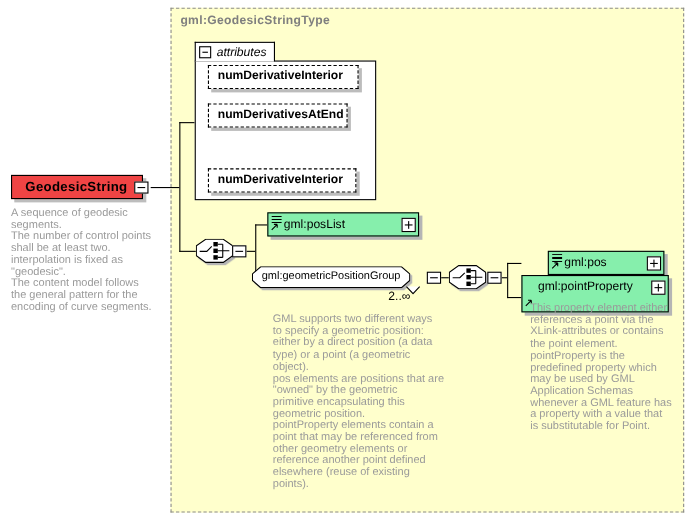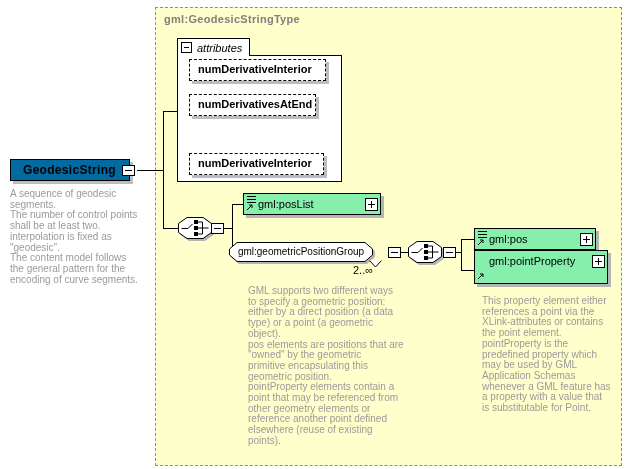--- a/index.html
+++ b/index.html
@@ -42,21 +42,21 @@
   .attr-tab .toggle { position:absolute; left:3px; top:3px; width:11px; height:11px; }
   .attr-tab .toggle .bar-h { left:2px; top:4px; width:5px; }
   .attr-label { position:absolute; left:19px; top:1px; font-size:11px; font-style:italic; line-height:16px; }
   .attr-body { position:absolute; left:177px; top:55px; width:165px; height:127px;
                background:#fff; border:1px solid #000; z-index:2; }
   .attr-item { position:absolute; height:22px; background:#fff; border:1px dashed #000;
                box-shadow:3px 3px 0 #bcbcbc; font-size:11px; font-weight:bold; z-index:4; }
   .attr-item span { display:block; line-height:19px; padding-left:8px; white-space:nowrap; }
 
   
-  .root-box { position:absolute; left:10px; top:159px; width:120px; height:22px; background:#0369a1;
+  .root-box { position:absolute; left:10px; top:159px; width:120px; height:22px; background:#ef4444;
               border:1px solid #000; box-shadow:3px 3px 0 #bdbdbd; }
   .root-box .el-label { font-size:12px; font-weight:bold; line-height:20px; padding-left:12px; letter-spacing:.3px; }
 
   
   .anno { position:absolute; color:#9a9a9a; font-size:10px; line-height:10.7px; white-space:pre-line; }
 
   
   .shape { position:absolute; }
   .shape svg { display:block; filter:drop-shadow(2px 2px 0 #b5b5b5); }
   .group-label { position:absolute; left:0; top:0; width:144px; height:20px; text-align:center;
@@ -171,21 +171,21 @@
       <rect x="16" y="3" width="4" height="4" fill="#000"></rect>
       <rect x="16" y="9" width="4" height="4" fill="#000"></rect>
       <rect x="16" y="15" width="4" height="4" fill="#000"></rect>
       <path d="M20 5 h4.5 M20 11 h4.5 M20 17 h4.5 M24.5 5 v12 M24.5 11 h6" stroke="#000" fill="none"></path>
     </svg>
   </div>
   <div class="toggle" style="left:443px;top:247px;">
       <div class="bar-h"></div>
     </div>
 
-  <div class="el-box" style="left:474px;top:228px;width:122px;height:22px;">
+  <div class="el-box" style="left:498px;top:228px;width:106px;height:22px;">
     <div class="list-icon"></div>
     <span class="ref-arrow">
       <svg width="8" height="8">
           <path d="M1 7 L6 2 M6 2 H3 M6 2 V5" stroke="#000" fill="none"></path>
         </svg>
     </span>
     <span class="el-label">gml:pos</span>
     <div class="toggle sq plus plus-in-box">
         <div class="bar-h"></div>
         <div class="bar-v"></div>
@@ -213,21 +213,21 @@
 pos elements are positions that are
 "owned" by the geometric
 primitive encapsulating this
 geometric position.
 pointProperty elements contain a
 point that may be referenced from
 other geometry elements or
 reference another point defined
 elsewhere (reuse of existing
 points).</div>
-  <div class="anno" style="left:482px;top:296px;width:142px;">This property element either
+  <div class="anno" style="left:482px;top:276px;width:142px;">This property element either
 references a point via the
 XLink-attributes or contains
 the point element.
 pointProperty is the
 predefined property which
 may be used by GML
 Application Schemas
 whenever a GML feature has
 a property with a value that
 is substitutable for Point.</div>

